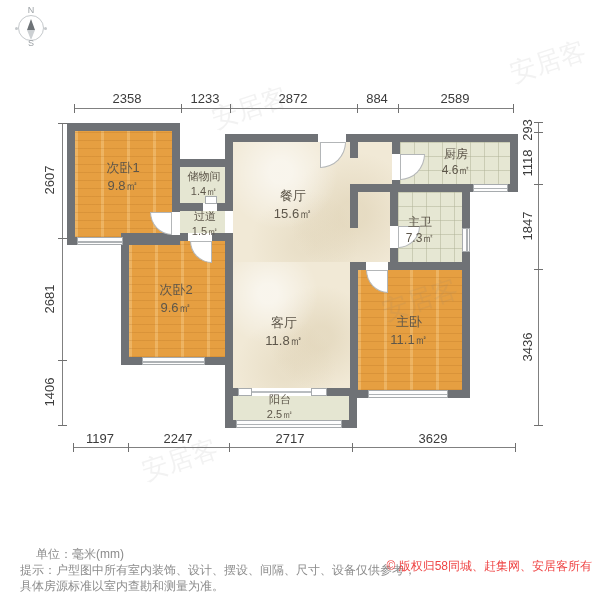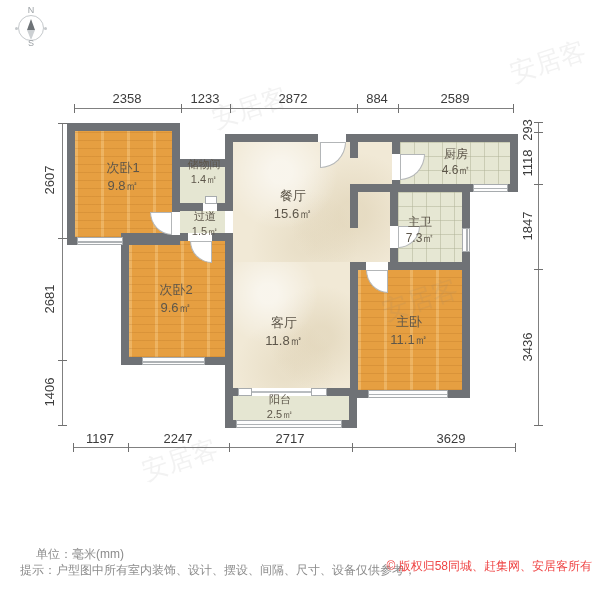--- a/index.html
+++ b/index.html
@@ -172,33 +172,33 @@
       <div class="tick-h" style="left: 534px; top: 269px;"></div>
       <div class="tick-h" style="left: 534px; top: 425px;"></div>
       <div class="dimlabel" style="left: 127px; top: 98px;">2358</div>
       <div class="dimlabel" style="left: 205px; top: 98px;">1233</div>
       <div class="dimlabel" style="left: 293px; top: 98px;">2872</div>
       <div class="dimlabel" style="left: 377px; top: 98px;">884</div>
       <div class="dimlabel" style="left: 455px; top: 98px;">2589</div>
       <div class="dimlabel" style="left: 100px; top: 438px;">1197</div>
       <div class="dimlabel" style="left: 178px; top: 438px;">2247</div>
       <div class="dimlabel" style="left: 290px; top: 438px;">2717</div>
-      <div class="dimlabel" style="left: 433px; top: 438px; margin-left: 18px;">3629</div>
+      <div class="dimlabel" style="left: 433px; top: 438px;">3629</div>
       <div class="dimlabel rot" style="left: 49px; top: 180px;">2607</div>
       <div class="dimlabel rot" style="left: 49px; top: 299px;">2681</div>
       <div class="dimlabel rot" style="left: 49px; top: 392px;">1406</div>
       <div class="dimlabel rot" style="left: 527px; top: 130px;">293</div>
       <div class="dimlabel rot" style="left: 527px; top: 163px;">1118</div>
       <div class="dimlabel rot" style="left: 527px; top: 226px;">1847</div>
       <div class="dimlabel rot" style="left: 527px; top: 347px;">3436</div>
       <div class="roomlabel md" style="left: 123px; top: 177px;">
         <div style="position: static;">次卧1</div>
         <div style="position: static;">9.8㎡</div>
       </div>
-      <div class="roomlabel sm" style="left: 204px; top: 172px;">
+      <div class="roomlabel sm" style="left: 204px; top: 184px;">
         <div style="position: static;">储物间</div>
         <div style="position: static;">1.4㎡</div>
       </div>
       <div class="roomlabel sm" style="left: 205px; top: 224px;">
         <div style="position: static;">过道</div>
         <div style="position: static;">1.5㎡</div>
       </div>
       <div class="roomlabel md" style="left: 176px; top: 299px;">
         <div style="position: static;">次卧2</div>
         <div style="position: static;">9.6㎡</div>
@@ -229,14 +229,15 @@
       </div>
     </div>
 
   <div class="watermark" style="left:250px;top:108px;">安居客</div>
   <div class="watermark" style="left:548px;top:62px;">安居客</div>
   <div class="watermark" style="left:420px;top:300px;">安居客</div>
   <div class="watermark" style="left:180px;top:460px;">安居客</div>
 
   <div class="footer-text" style="left:20px;top:546px;margin-left:16px;">单位：毫米(mm)</div>
   <div class="footer-text" style="left:20px;top:562px;">提示：户型图中所有室内装饰、设计、摆设、间隔、尺寸、设备仅供参考，</div>
+  <div class="footer-text" style="left:20px;top:578px;">具体房源标准以室内查勘和测量为准。</div>
   <div id="copyright" style="right:8px;top:558px;">© 版权归58同城、赶集网、安居客所有</div>
 </div>
 
 </body></html>

